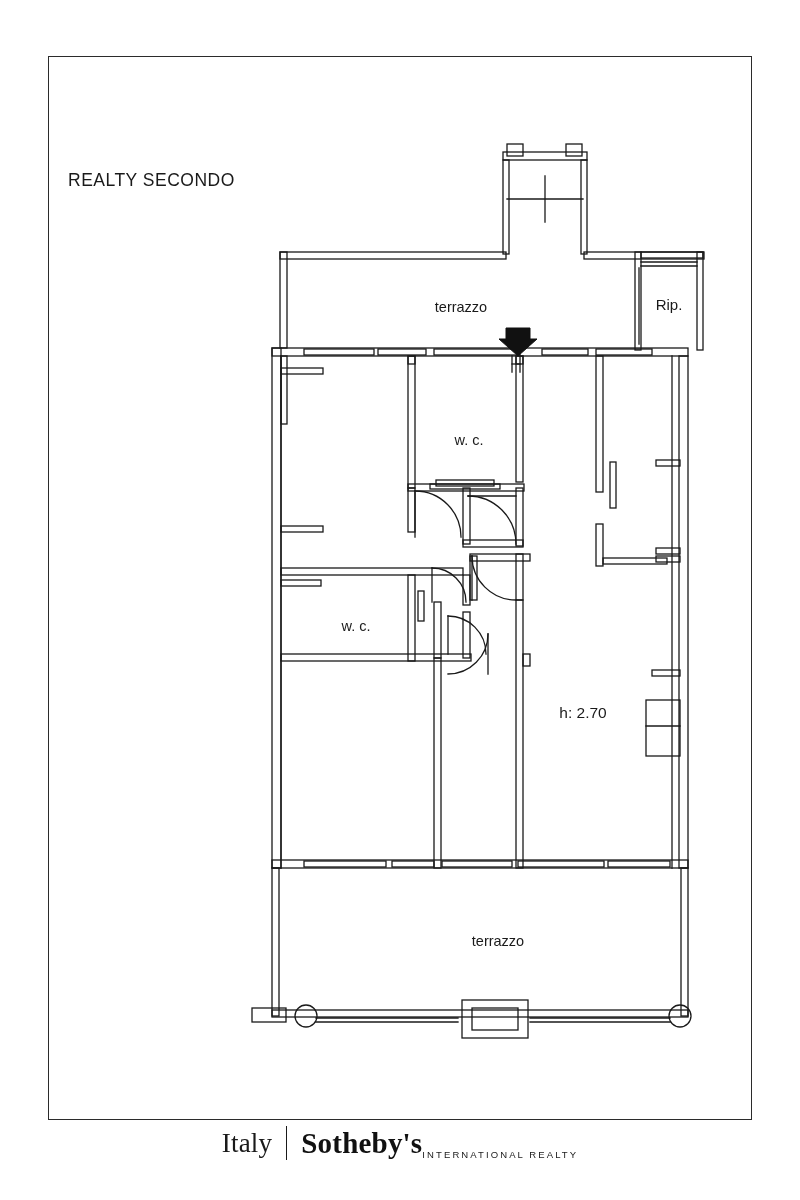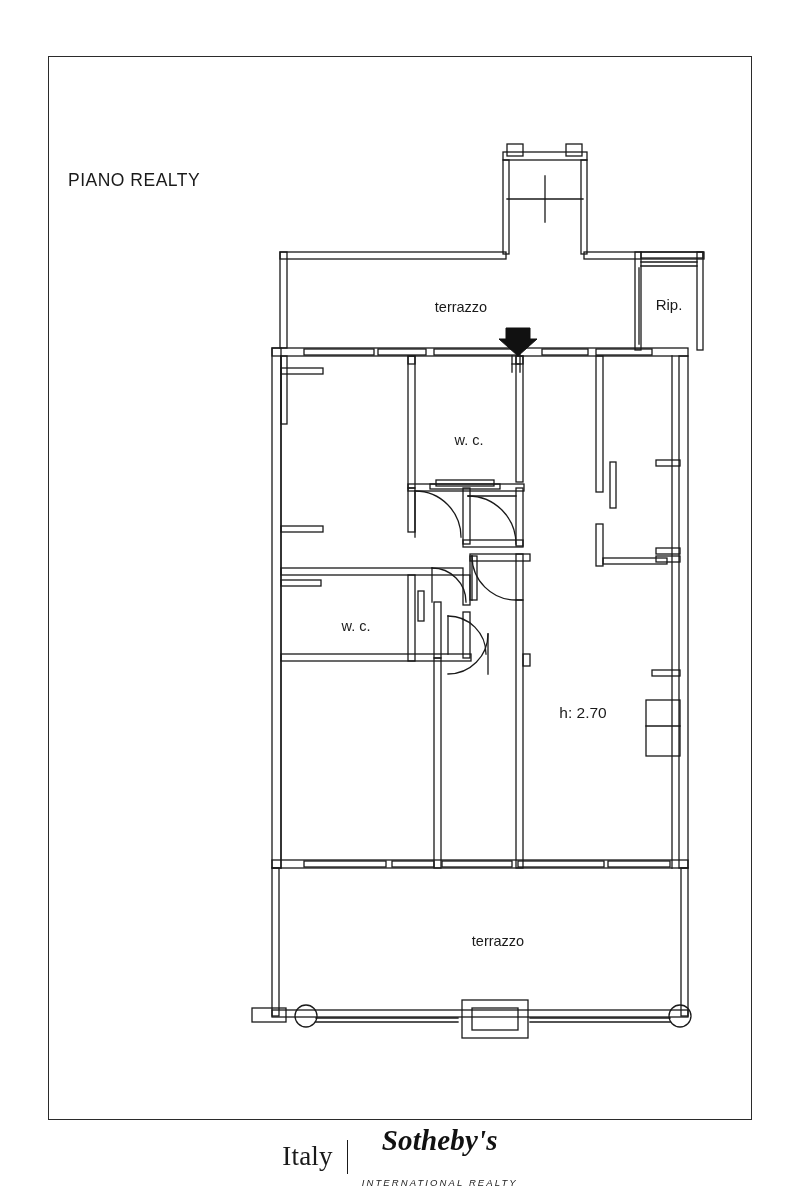--- a/index.html
+++ b/index.html
@@ -76,24 +76,23 @@
     letter-spacing: 0.2px;
   }
   .brand-sep {
     width: 1px;
     height: 34px;
     background: #1a1a1a;
     display: inline-block;
   }
   .brand-right {
     display: flex;
-    flex-direction: column;
+    flex-direction: row;
     align-items: center;
     line-height: 1;
-    font-style: italic;
   }
   .brand-sothebys {
     font-family: "Liberation Serif", serif;
     font-weight: bold;
     font-size: 29px;
     color: #111111;
     letter-spacing: 0.2px;
   }
   .brand-ir {
     font-family: "Liberation Sans", sans-serif;
@@ -103,21 +102,21 @@
     margin-top: 23px;
   }
 </style>
 </head>
 <body>
 
 <div class="page">
 
   <div class="frame"></div>
 
-  <div class="floor-title">PIANO REALTY</div>
+  <div class="floor-title">REALTY SECONDO</div>
 
   <div class="plan-wrap">
     <svg class="plan" viewBox="0 0 704 1064" xmlns="http://www.w3.org/2000/svg">
 
       <g fill="none" stroke="#1a1a1a" stroke-width="1.3" stroke-linecap="square">
 
         <rect x="455" y="96" width="84" height="8"></rect>
         <rect x="455" y="104" width="6" height="94"></rect>
         <rect x="533" y="104" width="6" height="94"></rect>
         <rect x="459" y="88" width="16" height="12"></rect>

